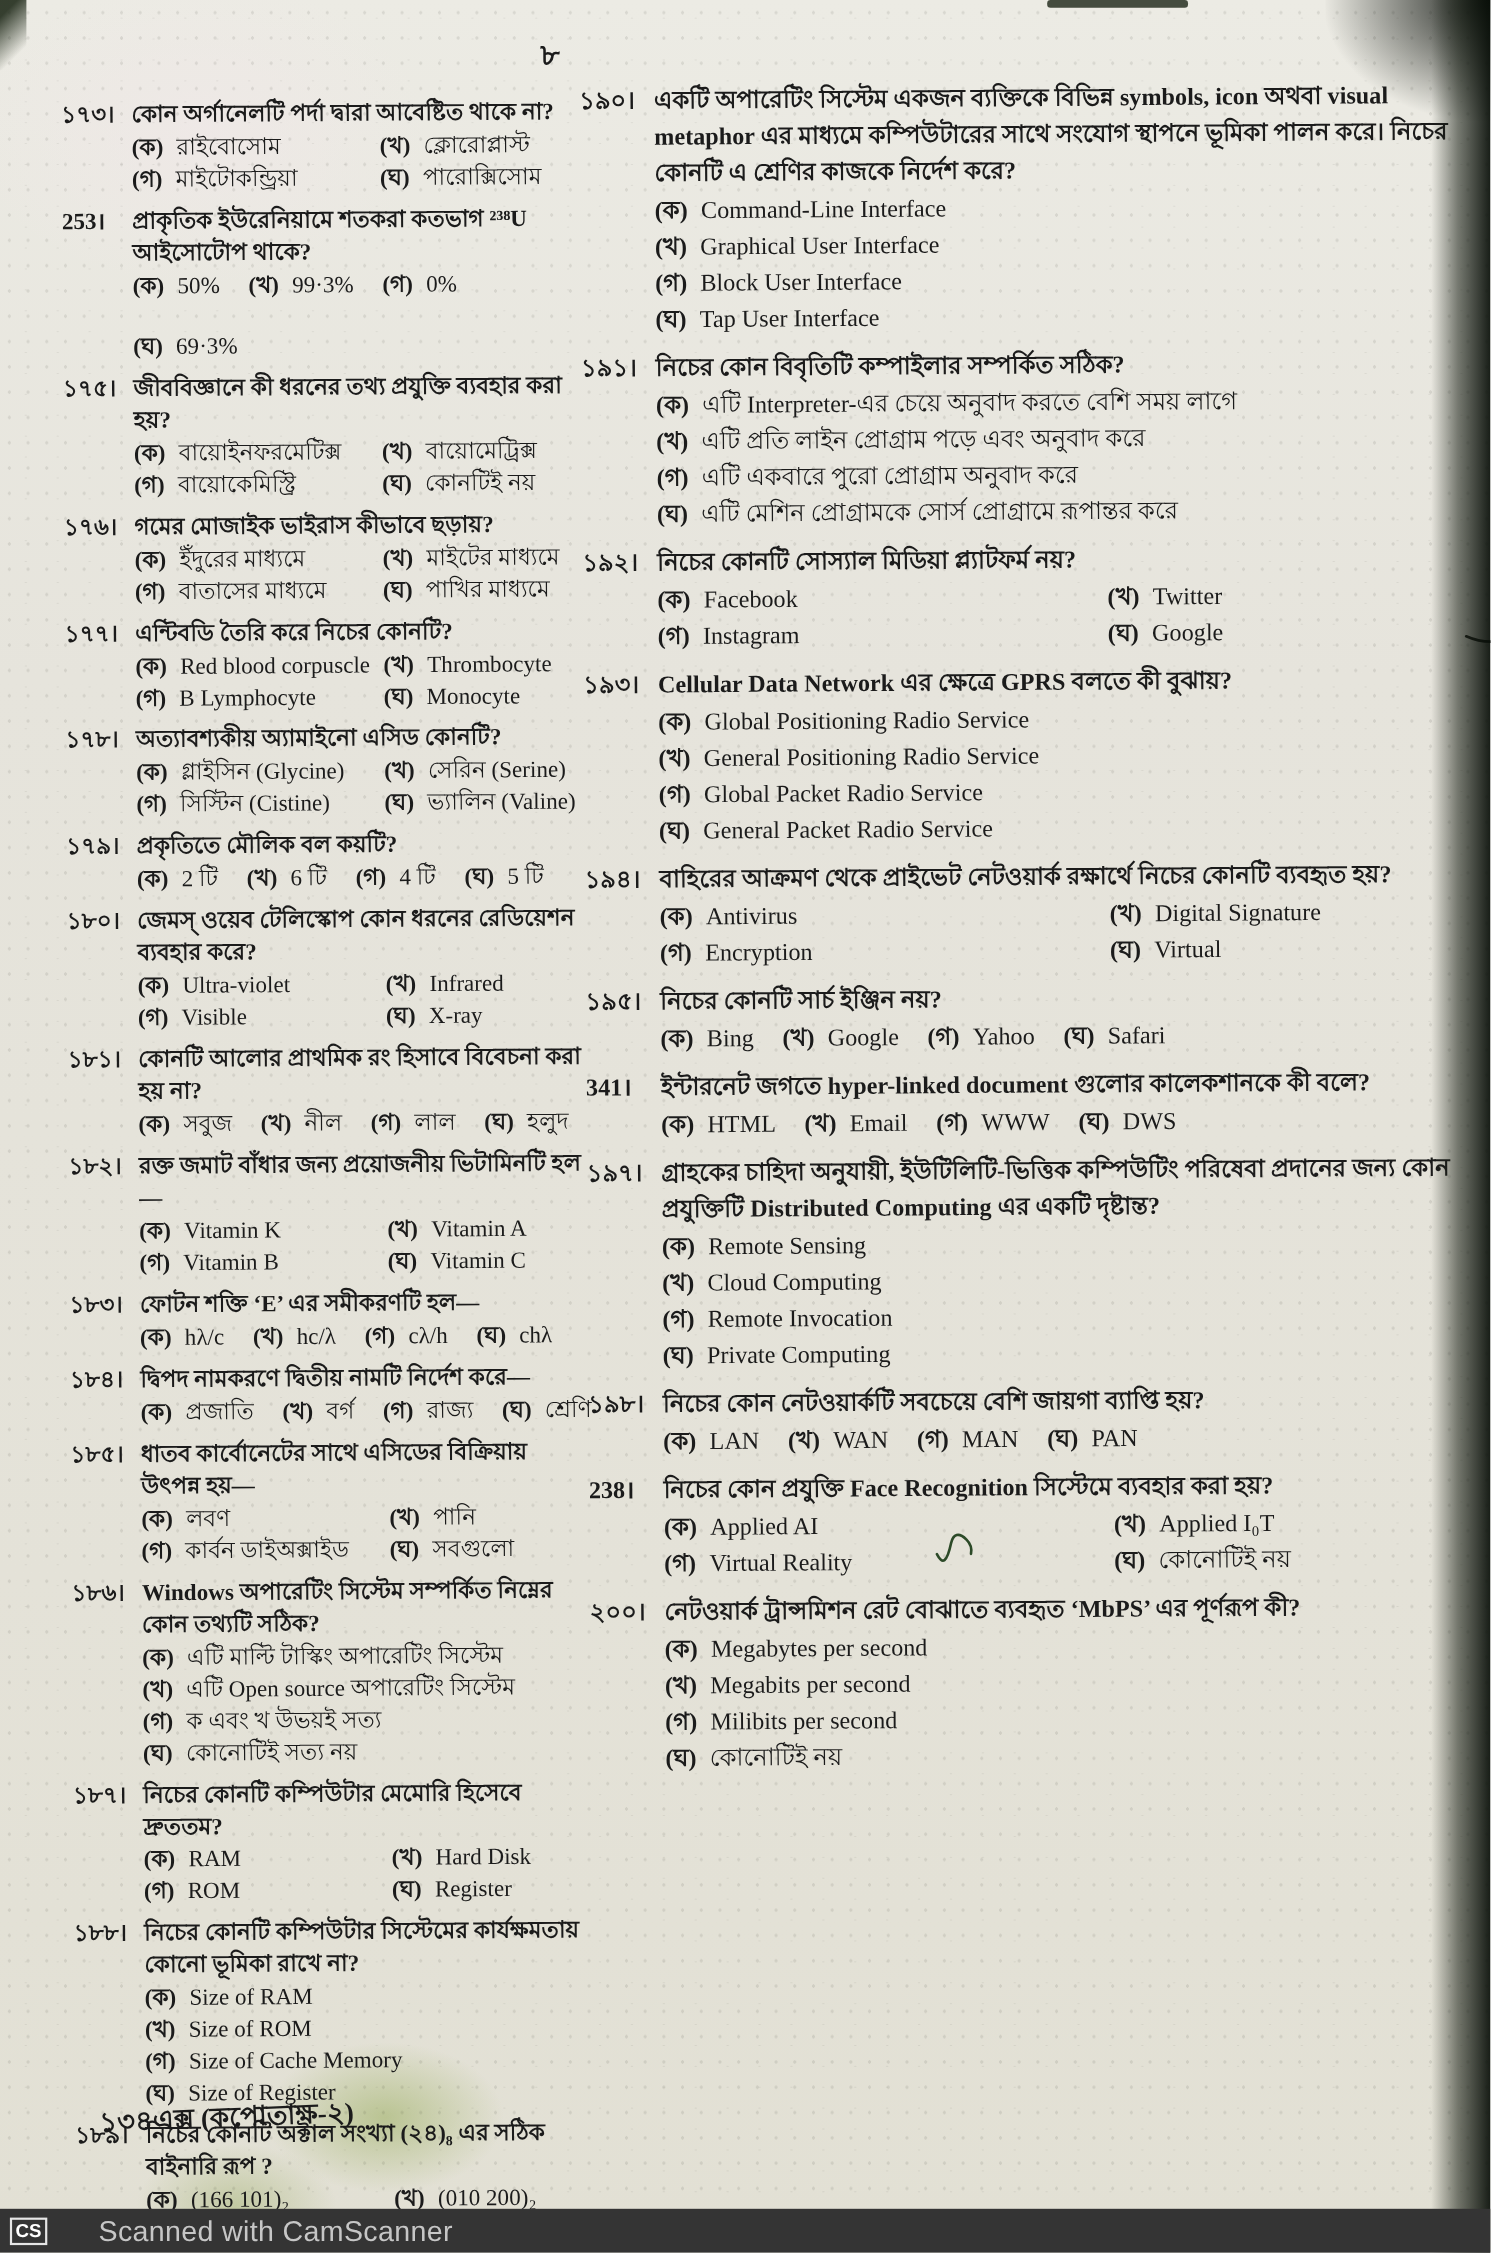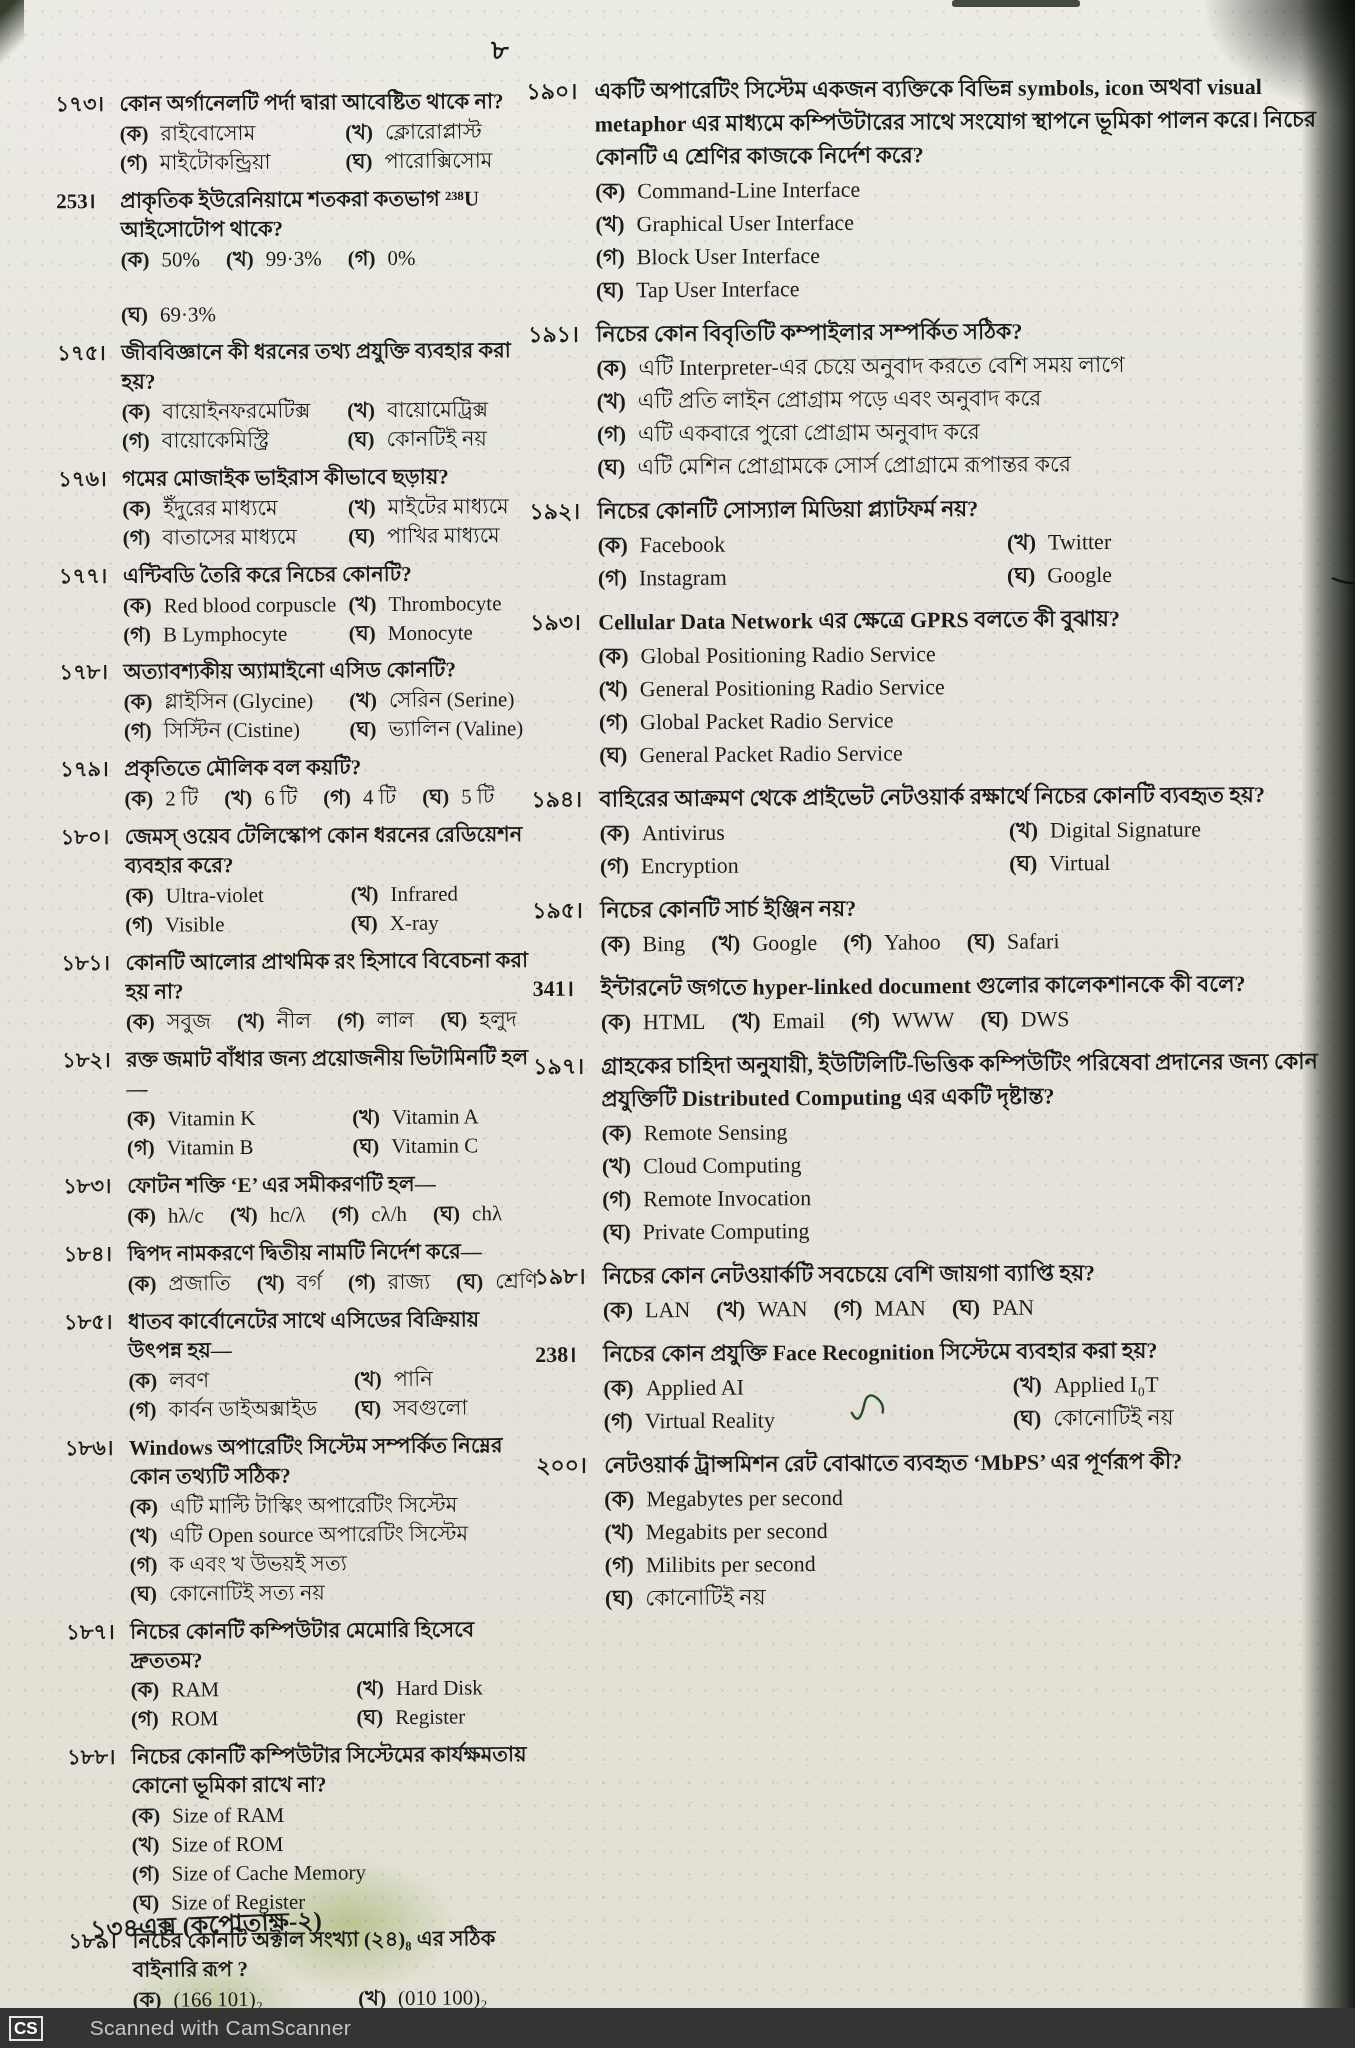--- a/index.html
+++ b/index.html
@@ -41,21 +41,21 @@
             opacity:.8;border-radius:3px;}
   .edge-shadow{position:absolute;top:0;right:0;width:54px;height:100%;
       background:linear-gradient(to right,rgba(25,35,25,0) 0%,rgba(23,30,20,.55) 45%,rgba(8,14,8,.93) 100%);}
   .corner-dark{position:absolute;top:0;right:0;width:150px;height:110px;
       background:radial-gradient(at top right,rgba(8,13,8,.92),rgba(8,13,8,0) 72%);}
   .pen-mark{position:absolute;left:845px;top:1392px;}
   .scanner-bar{position:absolute;left:0;bottom:0;width:100%;height:40px;background:#343434;
       display:flex;align-items:center;font-family:"Liberation Sans","DejaVu Sans",sans-serif;gap:36px;}
   .cs-logo{display:inline-block;margin-left:9px;margin-right:11px;border:2px solid #e6e6e6;
       color:#fff;font-weight:bold;font-size:17px;line-height:1;padding:2px 3px;}
-  .cs-text{color:#c6c6c6;font-size:21px;letter-spacing:.3px;}
+  .cs-text{color:#c6c6c6;font-size:26px;letter-spacing:.3px;}
 </style>
 </head>
 <body>
 
 <div class="paper"></div>
 
 <div class="content">
   <div class="page-number">৮</div>
   <div class="col col-left" id="col-left">
       <div class="question">
@@ -249,21 +249,21 @@
             <span class="opt"><span class="olabel">(ঘ)</span><span class="otext">Size of Register</span></span>
           </div>
         </div>
       </div>
       <div class="question">
         <span class="qnum">১৮৯।</span>
         <div class="qbody">
           <div class="qtext">নিচের কোনটি অক্টাল সংখ্যা (২৪)₈ এর সঠিক বাইনারি রূপ ?</div>
           <div class="opts cols-2">
             <span class="opt"><span class="olabel">(ক)</span><span class="otext">(166  101)₂</span></span>
-            <span class="opt"><span class="olabel">(খ)</span><span class="otext">(010  100)₂</span></span>
+            <span class="opt"><span class="olabel">(খ)</span><span class="otext">(010  200)₂</span></span>
             <span class="opt"><span class="olabel">(গ)</span><span class="otext">(111  100)₂</span></span>
             <span class="opt"><span class="olabel">(ঘ)</span><span class="otext">(101  010)₂</span></span>
           </div>
         </div>
       </div>
     </div>
   <div class="col col-right" id="col-right">
       <div class="question">
         <span class="qnum">১৯০।</span>
         <div class="qbody">

